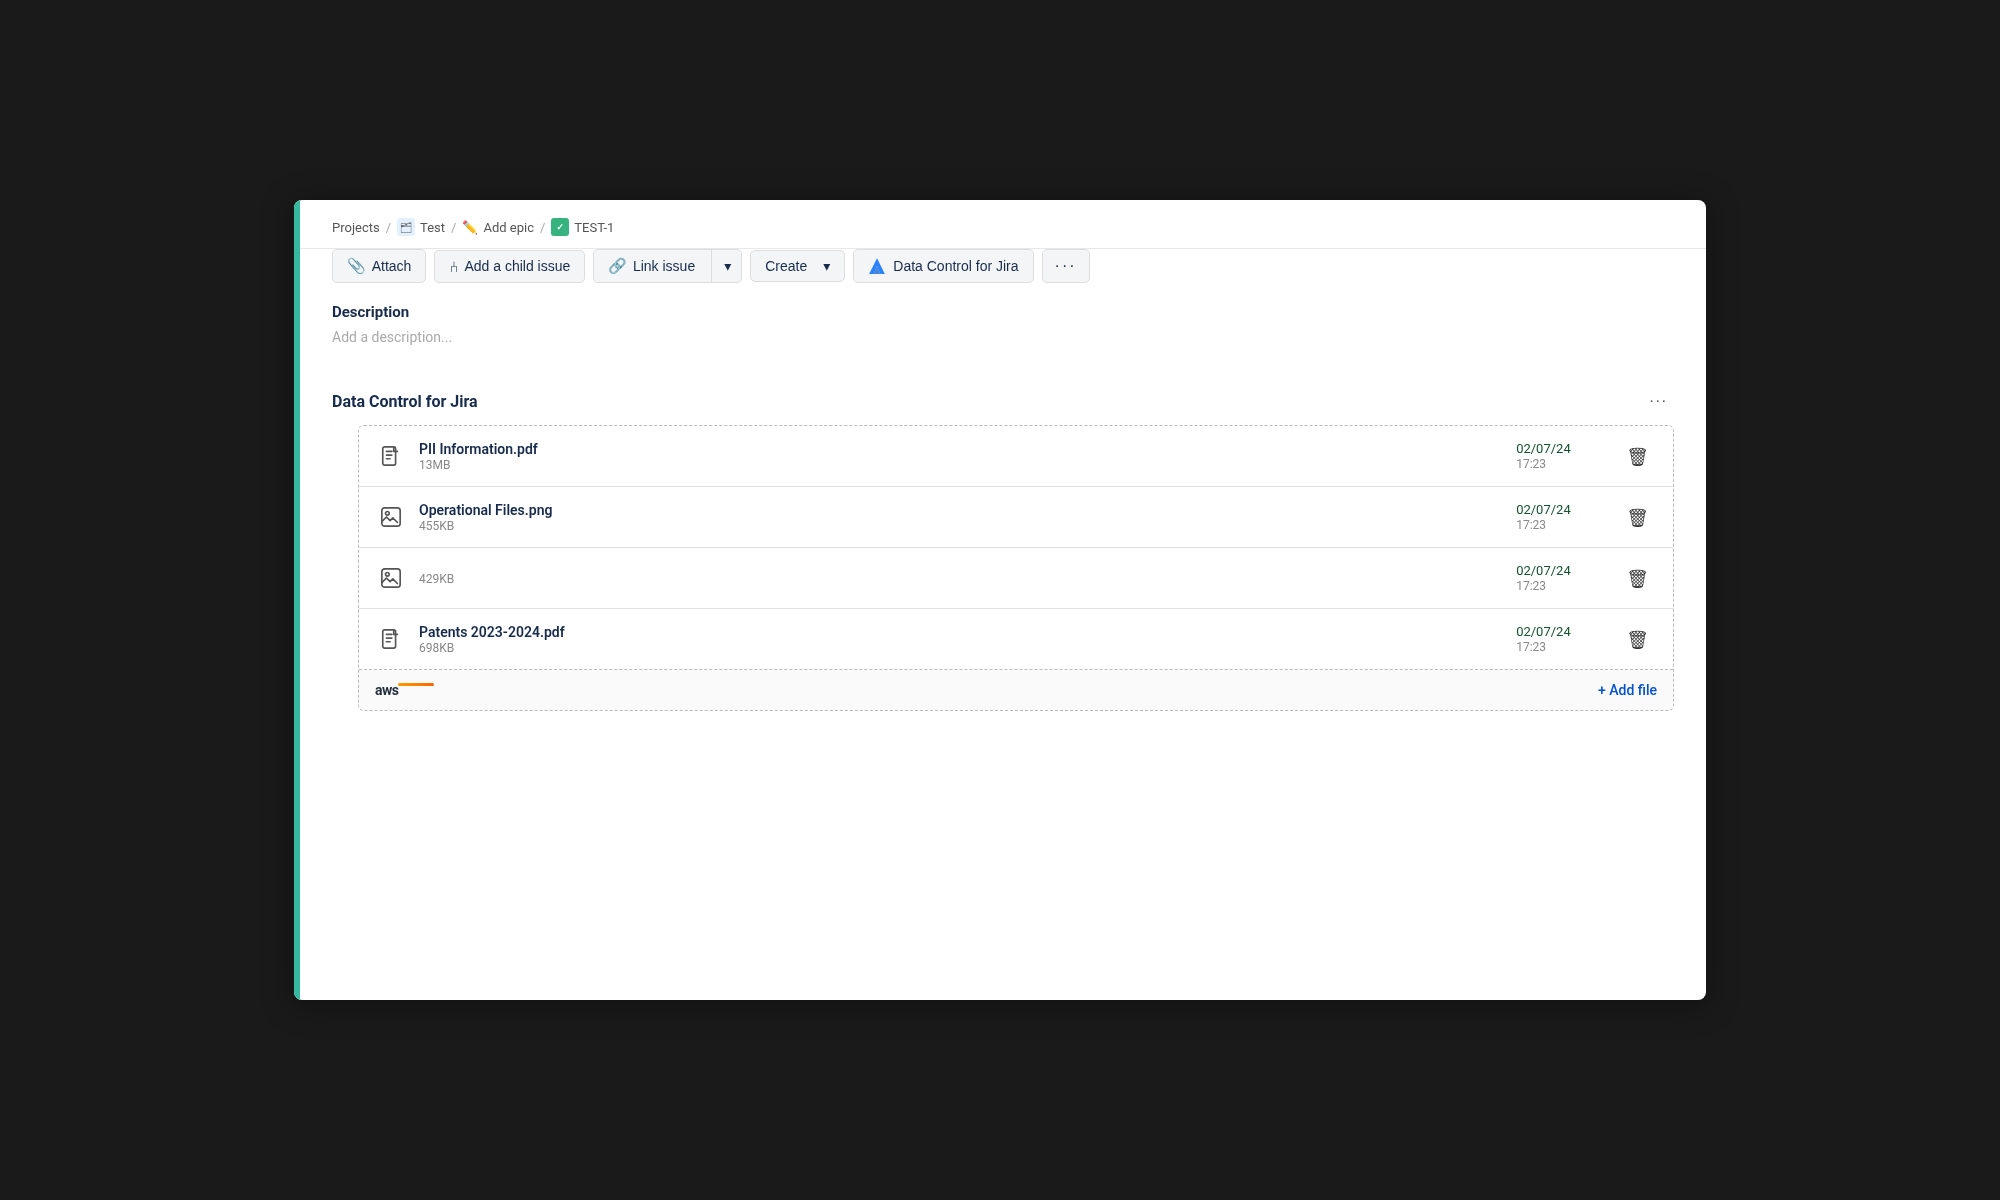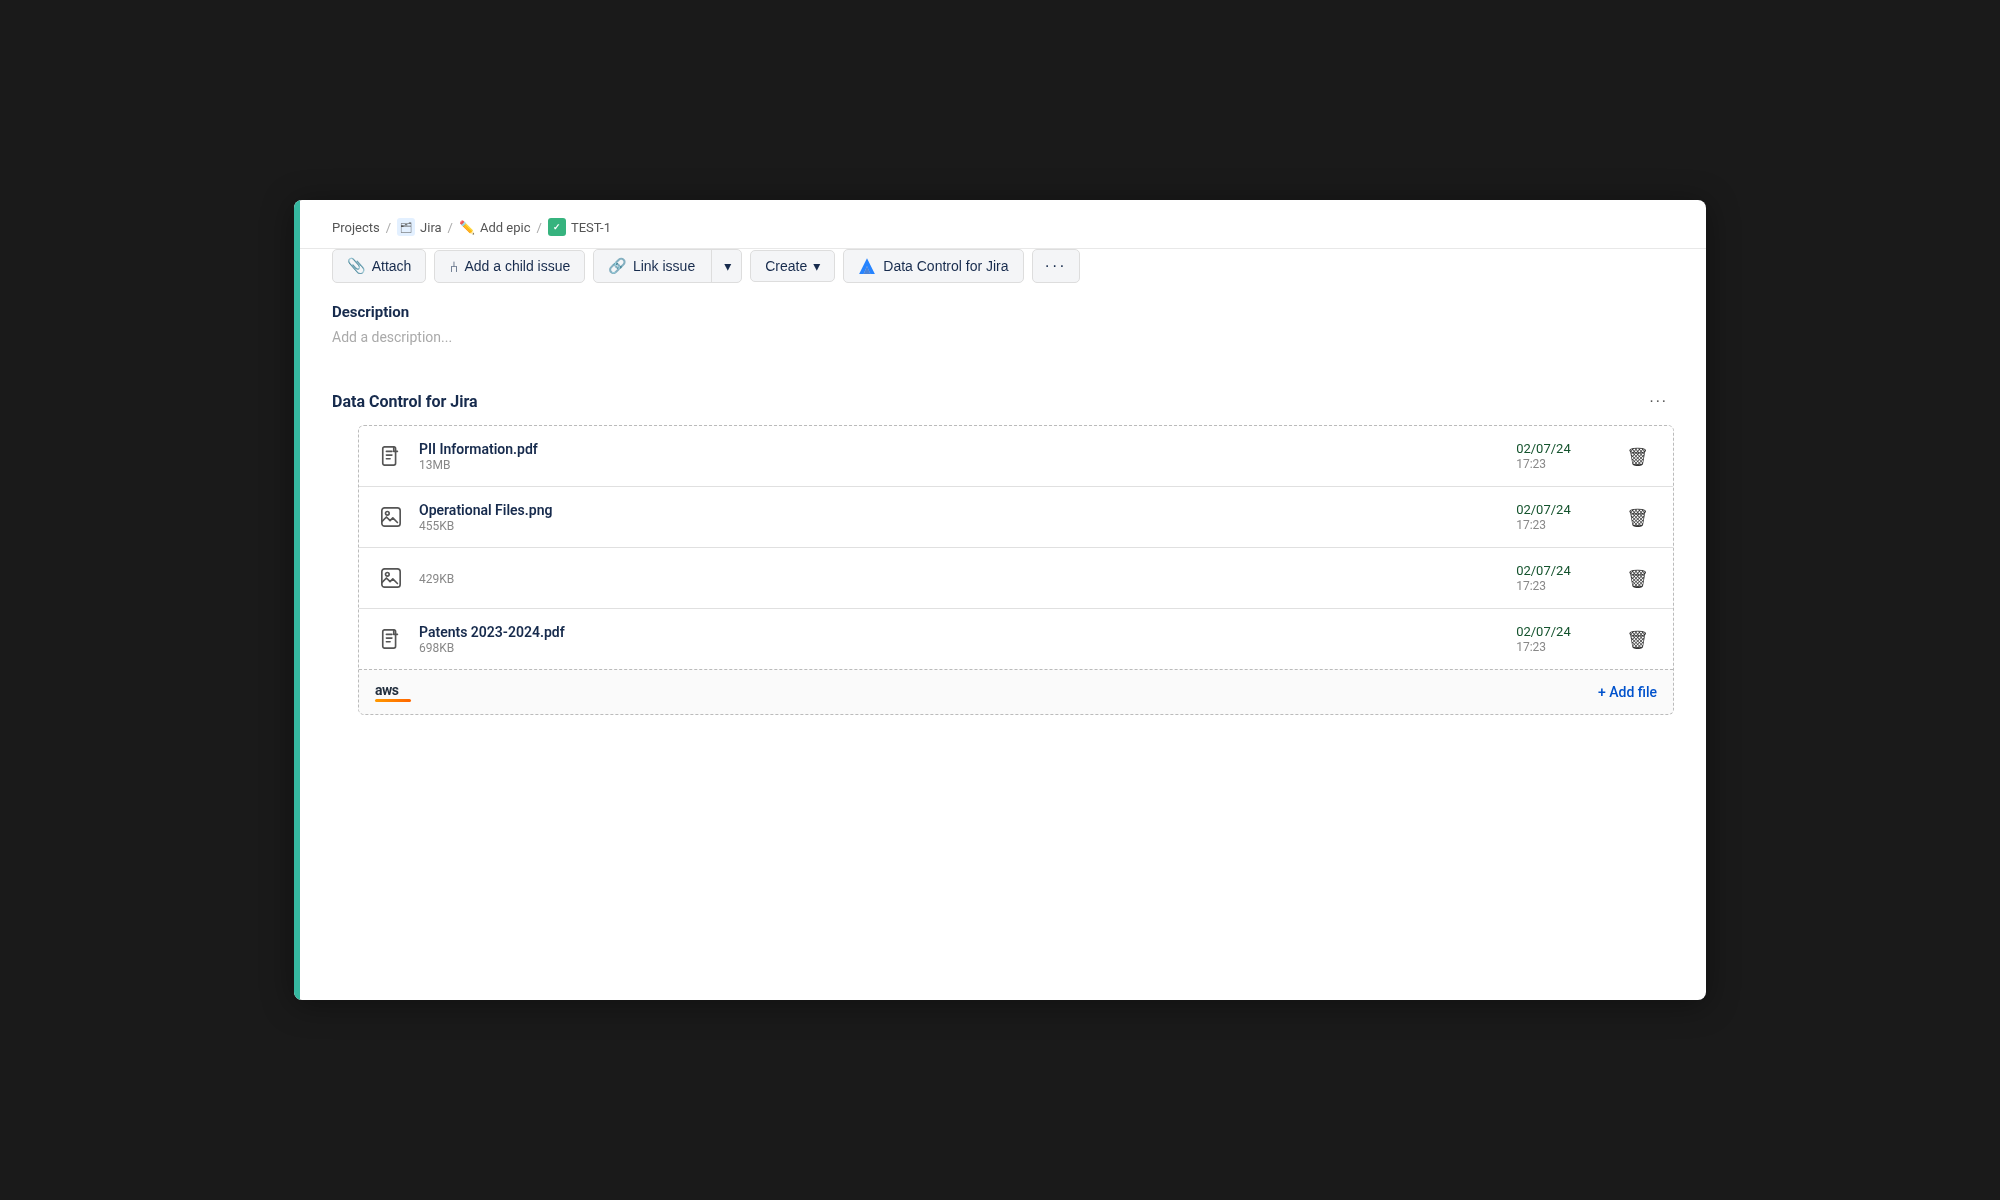--- a/index.html
+++ b/index.html
@@ -130,21 +130,21 @@
     }
     .btn-create-main {
       padding: 7px 14px;
       border: none;
       background: transparent;
       font-size: 14px;
       color: #172b4d;
       cursor: pointer;
       display: flex;
       align-items: center;
-      gap: 6px;
+      gap: 16px;
     }
     .btn-data-control {
       display: flex;
       align-items: center;
       gap: 7px;
       padding: 7px 14px;
       border-radius: 5px;
       border: 1px solid #ddd;
       background: #f4f5f7;
       font-size: 14px;
@@ -261,21 +261,21 @@
     .files-footer {
       display: flex;
       align-items: center;
       justify-content: space-between;
       padding: 12px 16px;
       border-top: 1.5px dashed #bbb;
       background: #fafafa;
     }
     .aws-logo {
       display: flex;
-      flex-direction: column;
+      flex-direction: row;
       align-items: flex-start;
     }
     .aws-text {
       font-size: 14px;
       font-weight: 700;
       color: #232f3e;
       letter-spacing: -0.5px;
     }
     .aws-underline {
       width: 36px;
@@ -301,21 +301,21 @@
   <div class="left-accent"></div>
   <div class="content">
 
     <div class="breadcrumb">
       <span class="breadcrumb-item">
         <span>Projects</span>
       </span>
       <span class="breadcrumb-sep">/</span>
       <span class="breadcrumb-item">
         <span class="breadcrumb-icon-test">🗂</span>
-        <span>Jira</span>
+        <span>Test</span>
       </span>
       <span class="breadcrumb-sep">/</span>
       <span class="breadcrumb-item">
         <span class="breadcrumb-icon-epic">✏️</span>
         <span>Add epic</span>
       </span>
       <span class="breadcrumb-sep">/</span>
       <span class="breadcrumb-item">
         <span class="breadcrumb-icon-test-id">✓</span>
         <span>TEST-1</span>

